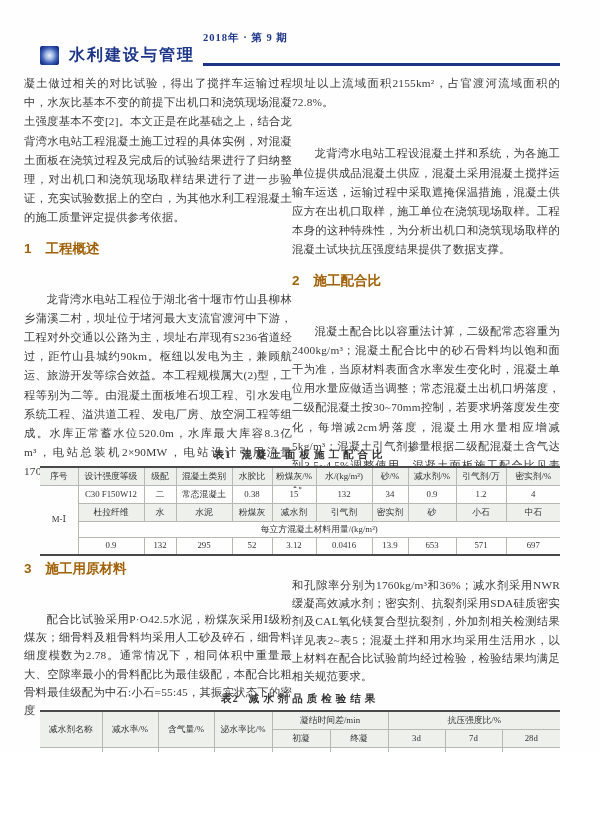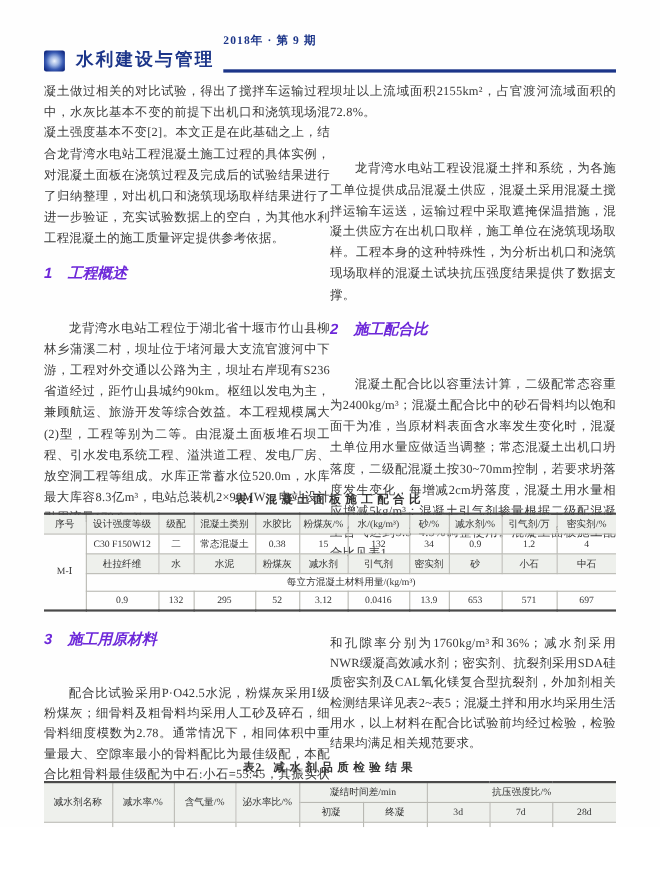--- a/index.html
+++ b/index.html
@@ -9,30 +9,30 @@
   }
   
   .page-header{position:absolute;top:28px;left:40px;right:40px;display:flex;align-items:flex-end;}
   .logo{width:19px;height:19px;margin-right:10px;margin-bottom:1px;flex:0 0 auto;
     background:radial-gradient(circle at 50% 50%, #eef4fd 0%, #9db4e2 30%, #3a5cb4 58%, #142d85 85%);
     border-radius:2px;}
   .journal-title{font-size:16px;font-weight:bold;color:#1c3589;letter-spacing:2px;line-height:1;padding-bottom:3px;white-space:nowrap;}
   .header-rule{flex:1;margin-left:8px;border-bottom:3px solid #1c3589;padding-bottom:19px;line-height:1;}
   .journal-issue{font-size:10.5px;font-weight:bold;color:#1c3589;letter-spacing:1px;white-space:nowrap;}
   
-  .cols{position:absolute;left:40px;right:40px;display:grid;grid-template-columns:1fr 1fr;}
+  .cols{position:absolute;left:24px;right:40px;display:grid;grid-template-columns:1fr 1fr;}
   .cols-top{top:74px;}
   .cols-mid{top:556px;}
   .col{min-width:0;}
   p.body{margin:0;font-size:11.3px;line-height:19.2px;text-align:justify;text-justify:inter-ideograph;letter-spacing:0.2px;}
   .cols-mid p.body{line-height:18.2px;}
   p.indent{text-indent:2em;margin-top:32px;}
-  h2.sec{margin:12px 0 11px 0;font-size:13.5px;font-weight:bold;color:#6d28d9;line-height:18px;font-family:"Liberation Sans","DejaVu Sans",sans-serif;font-style:italic;}
+  h2.sec{margin:12px 0 11px 0;font-size:13.5px;font-weight:bold;color:#a16207;line-height:18px;font-family:"Liberation Sans","DejaVu Sans",sans-serif;}
   h2.sec .sec-num{margin-right:14px;}
-  .cols-mid h2.sec{margin:16px 0 9px 0;}
+  .cols-mid h2.sec{margin:4px 0 9px 0;}
   
   .tbl-block{position:absolute;left:40px;right:40px;}
   #table1-block{top:448px;}
   #table2-block{top:692px;}
   .tbl-caption{text-align:center;font-size:10.5px;font-weight:bold;color:#333;margin-bottom:5px;line-height:13px;}
   .tbl-caption .cap-label{margin-right:10px;letter-spacing:1px;margin-top:45px;}
   .tbl-caption .cap-text{letter-spacing:4px;}
   table.dtable{width:100%;border-collapse:collapse;table-layout:fixed;
     border-top:2px solid #4a4a4a;border-bottom:2px solid #4a4a4a;border-left:hidden;border-right:hidden;
     font-size:8.8px;color:#333;}

